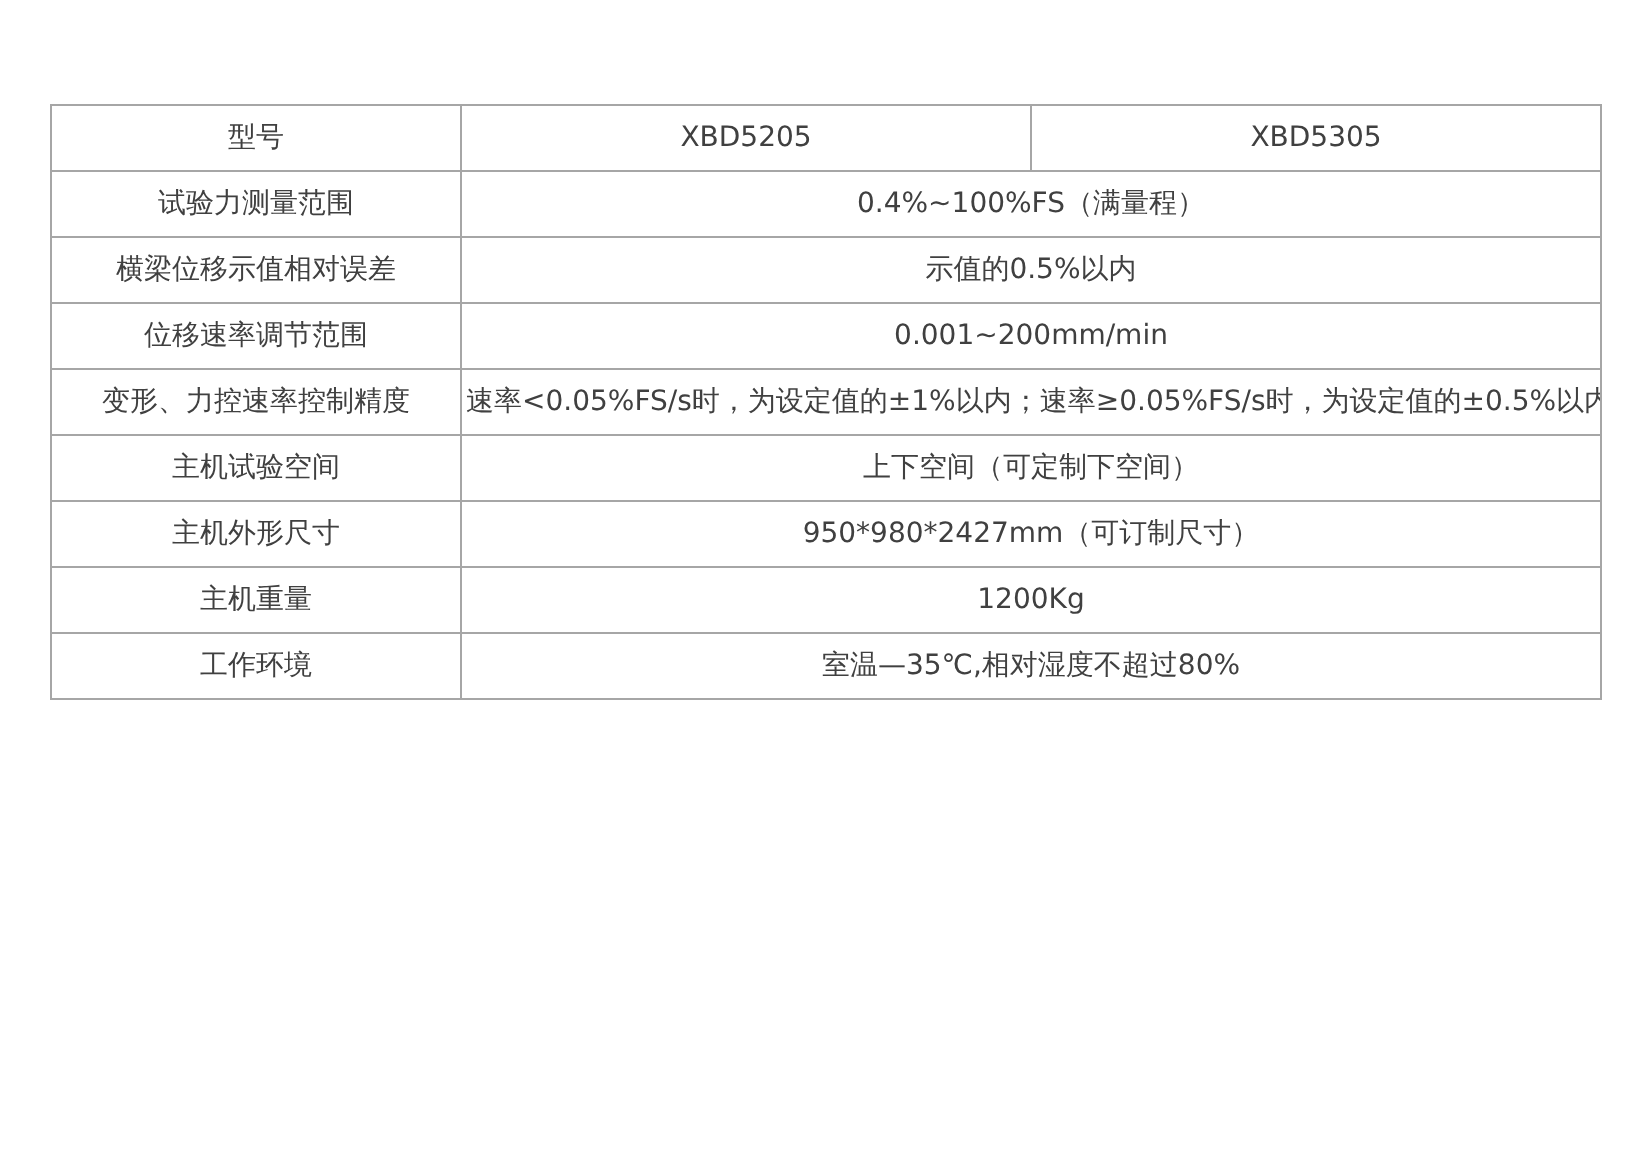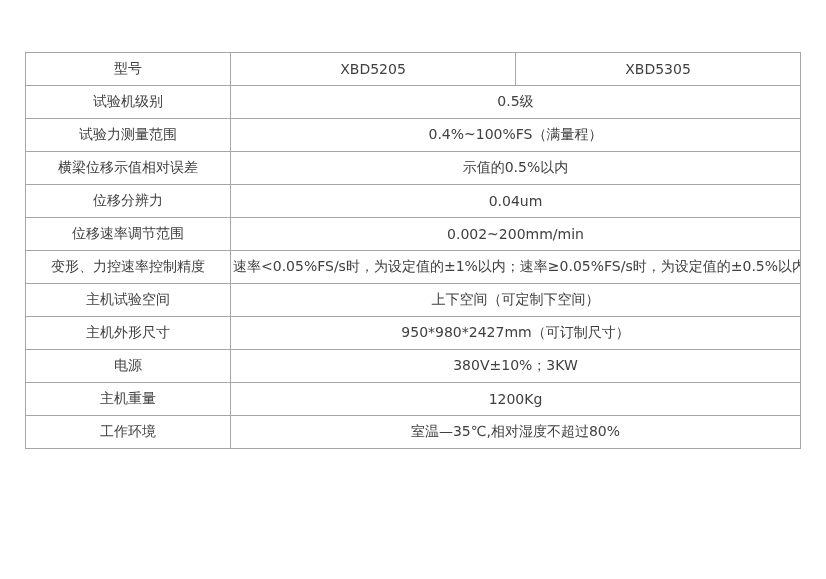--- a/index.html
+++ b/index.html
@@ -50,56 +50,44 @@
         <col class="c2">
         <col class="c3">
       </colgroup>
     <tbody>
       <tr>
         <td class="lbl">型号</td>
         <td class="val">XBD5205</td>
         <td class="val">XBD5305</td>
       </tr>
       <tr>
-        <td class="lbl">试验机级别</td>
-        <td class="val" colspan="2">0.5级</td>
-      </tr>
-      <tr>
         <td class="lbl">试验力测量范围</td>
         <td class="val" colspan="2">0.4%~100%FS（满量程）</td>
       </tr>
       <tr>
         <td class="lbl">横梁位移示值相对误差</td>
         <td class="val" colspan="2">示值的0.5%以内</td>
       </tr>
       <tr>
-        <td class="lbl">位移分辨力</td>
-        <td class="val" colspan="2">0.04um</td>
-      </tr>
-      <tr>
         <td class="lbl">位移速率调节范围</td>
-        <td class="val" colspan="2">0.002~200mm/min</td>
+        <td class="val" colspan="2">0.001~200mm/min</td>
       </tr>
       <tr>
         <td class="lbl">变形、力控速率控制精度</td>
         <td class="val" colspan="2">速率&lt;0.05%FS/s时，为设定值的±1%以内；速率≥0.05%FS/s时，为设定值的±0.5%以内</td>
       </tr>
       <tr>
         <td class="lbl">主机试验空间</td>
         <td class="val" colspan="2">上下空间（可定制下空间）</td>
       </tr>
       <tr>
         <td class="lbl">主机外形尺寸</td>
         <td class="val" colspan="2">950*980*2427mm（可订制尺寸）</td>
       </tr>
       <tr>
-        <td class="lbl">电源</td>
-        <td class="val" colspan="2">380V±10%；3KW</td>
-      </tr>
-      <tr>
         <td class="lbl">主机重量</td>
         <td class="val" colspan="2">1200Kg</td>
       </tr>
       <tr>
         <td class="lbl">工作环境</td>
         <td class="val" colspan="2">室温—35℃,相对湿度不超过80%</td>
       </tr>
     </tbody>
   </table>
 </div>

